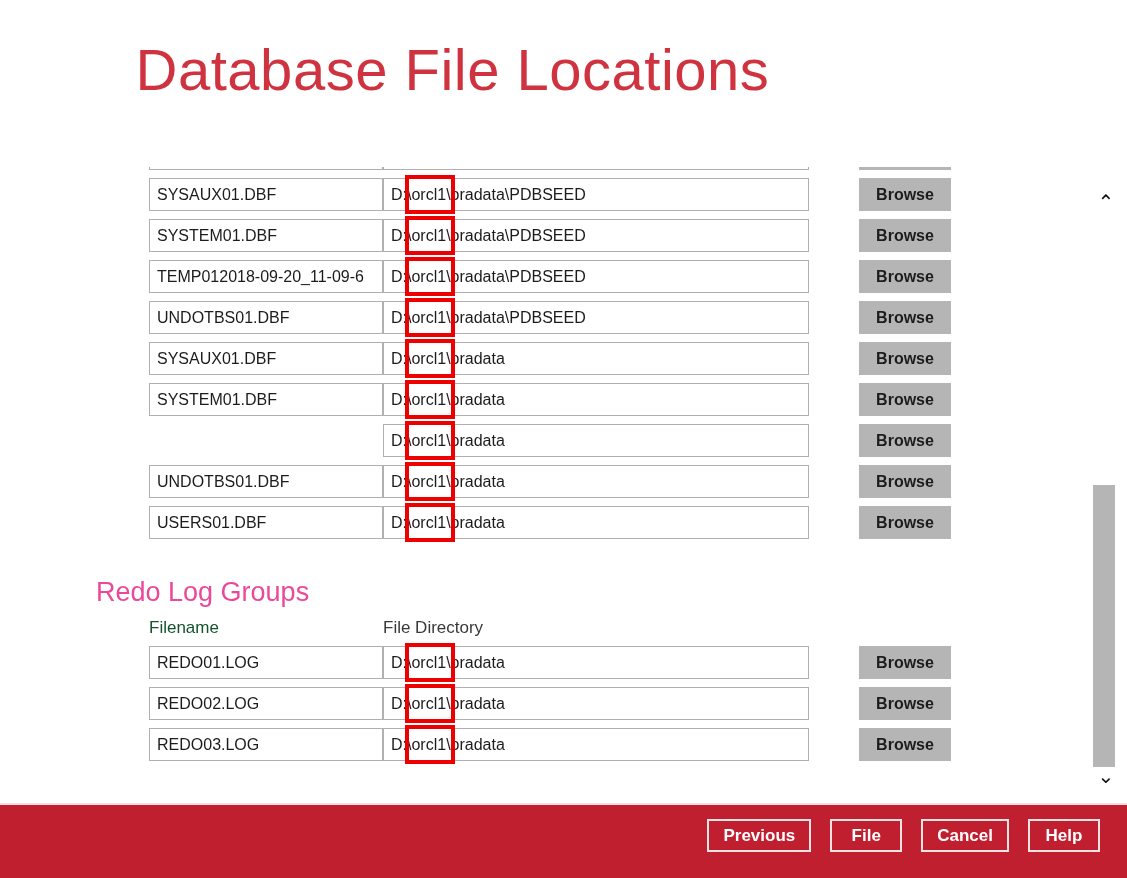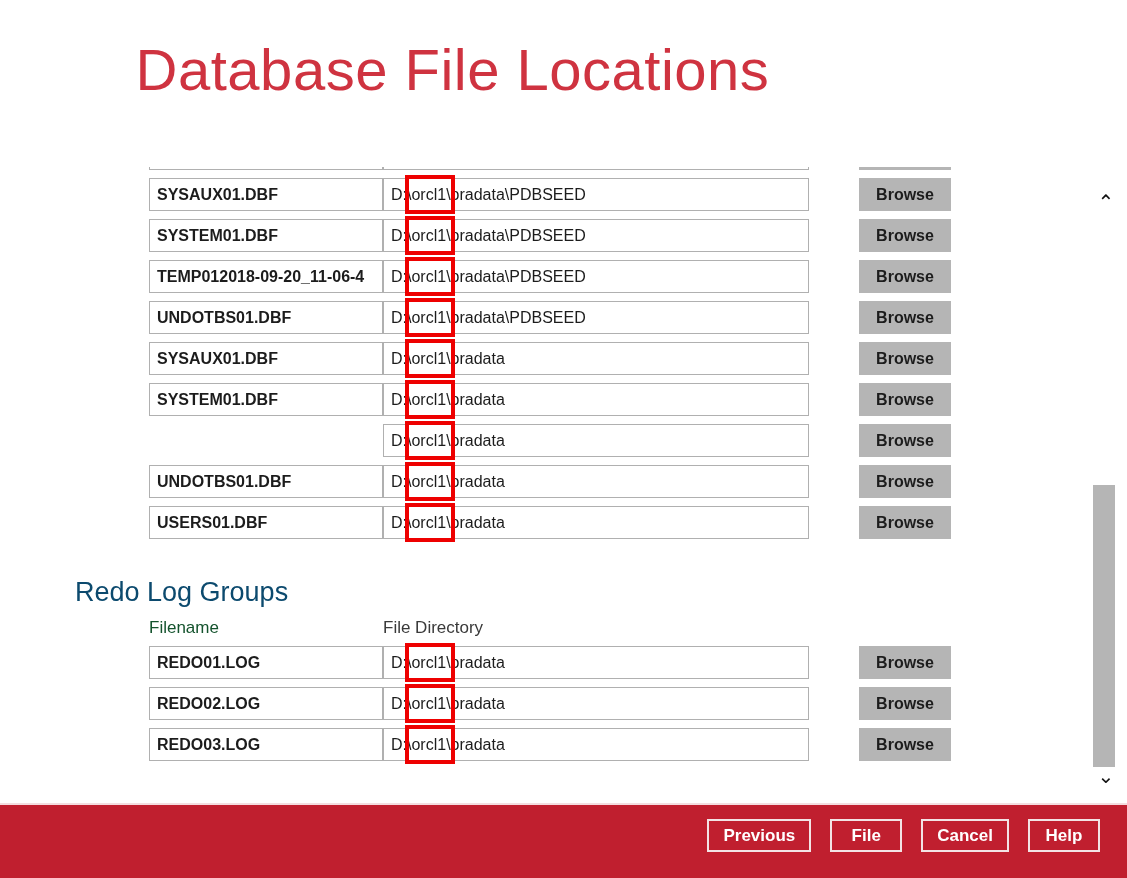--- a/index.html
+++ b/index.html
@@ -39,24 +39,24 @@
   }
   #content-inner {
     position: absolute;
     left: 0;
     top: -30px;   
     width: 1085px;
   }
 
   
   .section-heading {
-    color: #0c4a6e;
+    color: #ec4899;
     font-size: 27px;
     font-weight: 400;
-    margin: 30px 0 10px 75px;
+    margin: 30px 0 10px 96px;
   }
 
   
   .col-headers {
     position: relative;
     height: 28px;
     margin-left: 149px;
   }
   .col-headers .ch-filename {
     position: absolute; left: 0; top: 0;
@@ -81,21 +81,21 @@
     background: #ffffff;
     border: 1px solid #b0b0b0;
     font-size: 16px;
     color: #1c1c1c;
     padding: 0 7px;
     line-height: 31px;
     overflow: hidden;
     white-space: nowrap;
     font-family: "Liberation Sans", sans-serif;
   }
-  .field-name { left: 0;   width: 234px; font-weight: bold; }
+  .field-name { left: 0;   width: 234px; }
   .field-dir  { left: 234px; width: 426px; }
 
   .browse-btn {
     position: absolute;
     left: 710px;
     top: 0;
     width: 92px;
     height: 33px;
     background: #b5b5b5;
     border: 0;
@@ -198,21 +198,21 @@
           <button class="browse-btn">Browse</button>
           <div class="highlight-box"></div>
         </div>
         <div class="file-row">
           <div class="field field-name">SYSTEM01.DBF</div>
           <div class="field field-dir">D:\orcl1\oradata\PDBSEED</div>
           <button class="browse-btn">Browse</button>
           <div class="highlight-box"></div>
         </div>
         <div class="file-row">
-          <div class="field field-name">TEMP012018-09-20_11-06-4</div>
+          <div class="field field-name">TEMP012018-09-20_11-09-6</div>
           <div class="field field-dir">D:\orcl1\oradata\PDBSEED</div>
           <button class="browse-btn">Browse</button>
           <div class="highlight-box"></div>
         </div>
         <div class="file-row">
           <div class="field field-name">UNDOTBS01.DBF</div>
           <div class="field field-dir">D:\orcl1\oradata\PDBSEED</div>
           <button class="browse-btn">Browse</button>
           <div class="highlight-box"></div>
         </div>

